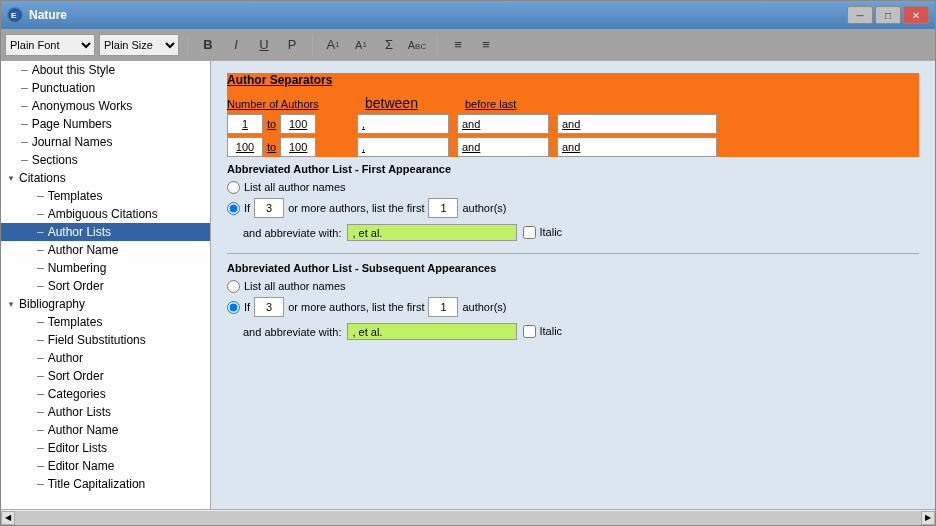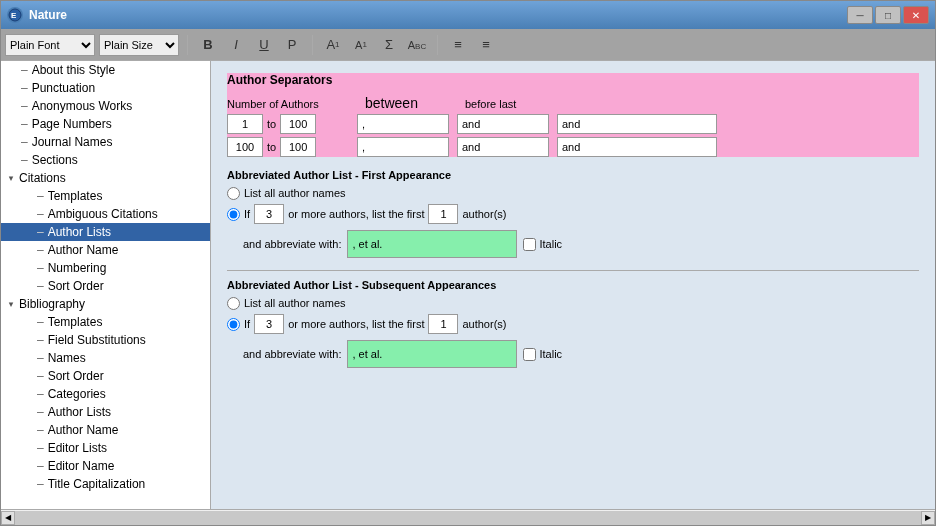--- a/index.html
+++ b/index.html
@@ -192,22 +192,23 @@
 
     .section-title {
       font-size: 12px;
       font-weight: bold;
       color: #000;
       margin-bottom: 8px;
     }
 
     
     .separators-box {
-      background: #f9a8d4;
-      margin-bottom: 12px;
+      background: #f97316;
+      margin-bottom: 6px;
+      text-decoration: underline;
     }
 
     .sep-row {
       display: flex;
       align-items: center;
       gap: 0;
       margin-bottom: 3px;
     }
 
     .num-range {
@@ -296,23 +297,23 @@
     .abbr-row {
       display: flex;
       align-items: center;
       gap: 6px;
       font-size: 11px;
       padding-left: 16px;
     }
 
     .abbr-input {
       width: 170px;
-      height: 28px;
+      height: 17px;
       border: 1px solid #999;
-      background: #86efac;
+      background: #bef264;
       font-size: 11px;
       padding: 0 4px;
     }
 
     .checkbox-label {
       display: flex;
       gap: 3px;
       font-size: 11px;
     }
 
@@ -475,21 +476,21 @@
       <div class="tree-item indent-2">
         <span class="dot">–</span>
         <span>Templates</span>
       </div>
       <div class="tree-item indent-2">
         <span class="dot">–</span>
         <span>Field Substitutions</span>
       </div>
       <div class="tree-item indent-2">
         <span class="dot">–</span>
-        <span>Names</span>
+        <span>Author</span>
       </div>
       <div class="tree-item indent-2">
         <span class="dot">–</span>
         <span>Sort Order</span>
       </div>
       <div class="tree-item indent-2">
         <span class="dot">–</span>
         <span>Categories</span>
       </div>
       <div class="tree-item indent-2">

